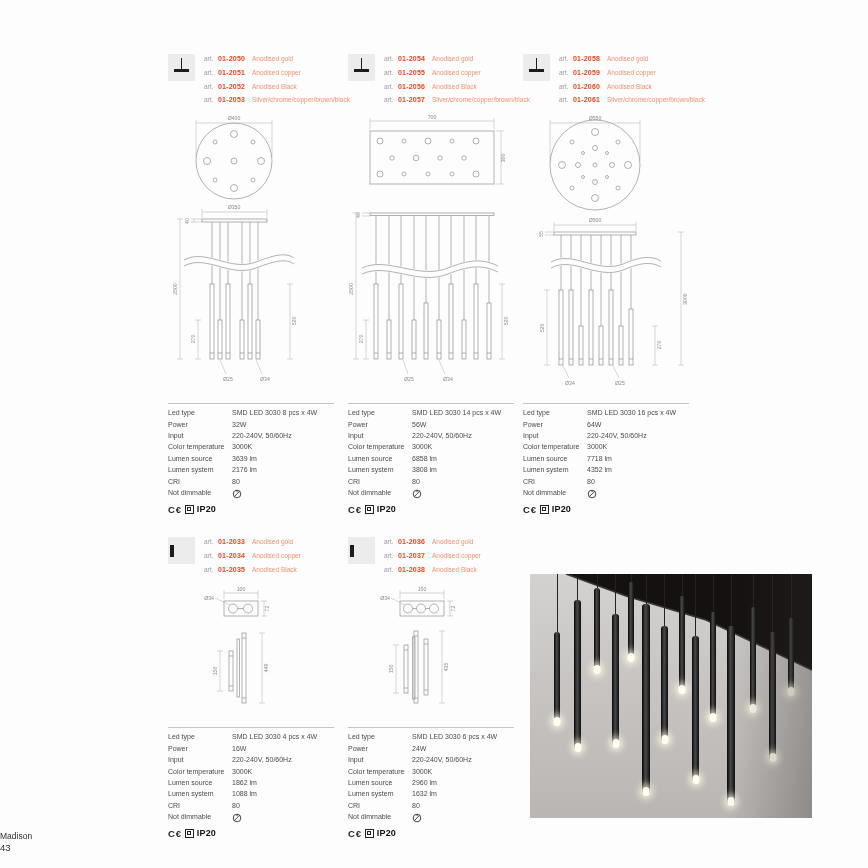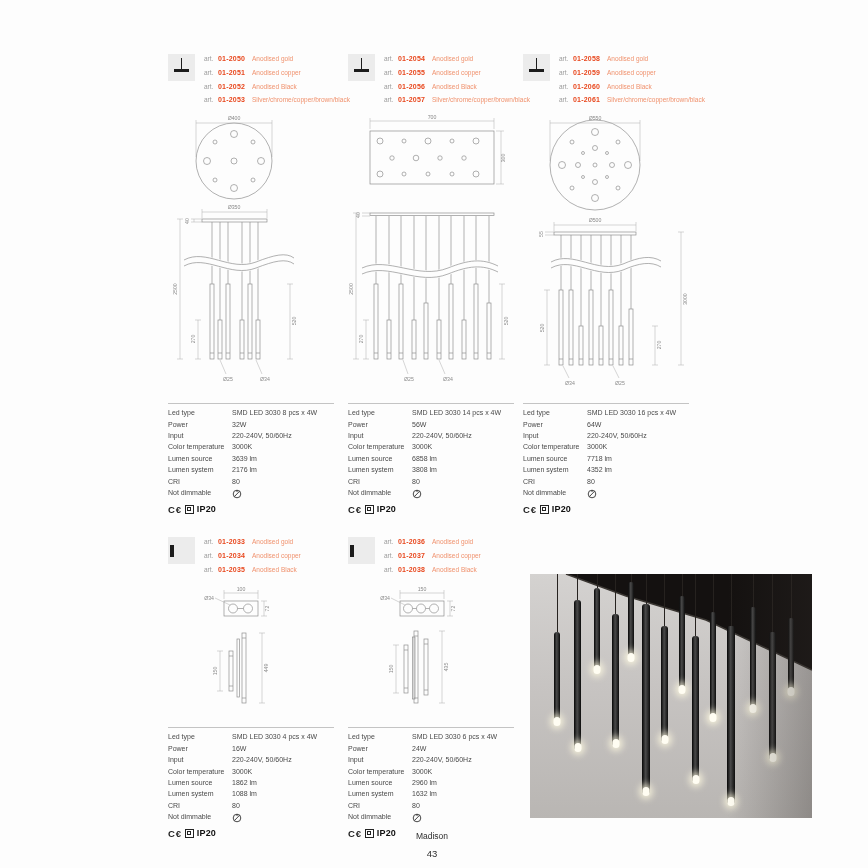--- a/index.html
+++ b/index.html
@@ -29,23 +29,23 @@
   .sl{font-size:7px;color:#4a4a4a;width:64px;flex:0 0 auto}
   .sv{font-size:7px;color:#4a4a4a}
   .nd{margin-top:1.5px;display:block}
   .nd circle,.nd line{stroke:#333;stroke-width:.9;fill:none}
   .marks{display:flex;align-items:center;gap:3px;margin-top:5px}
   .ce{font-size:9.5px;font-weight:bold;color:#222;letter-spacing:.8px}
   .sq{width:9px;height:9px;border:1.2px solid #222;display:inline-flex;align-items:center;justify-content:center}
   .sq i{width:4px;height:4px;border:1px solid #222;display:block}
   .ip{font-size:9px;font-weight:bold;color:#111;letter-spacing:.2px}
   
-  .footer{position:absolute;left:0;right:4px;top:831px;text-align:center}
+  .footer{position:absolute;left:0;right:4px;top:831px;text-align:left}
   .fcol{font-size:8.5px;color:#2e2e2e}
-  .fnum{font-size:9.5px;color:#2e2e2e;margin-top:7px}
+  .fnum{font-size:9.5px;color:#2e2e2e;margin-top:1px}
   
   .photo{position:absolute;left:530px;top:574px;width:282px;height:244px;overflow:hidden;
          background:linear-gradient(180deg,#d4d2d0 0%,#c7c4c2 45%,#b9b6b3 100%)}
   .photo .shade{position:absolute;inset:0;background:linear-gradient(90deg,rgba(0,0,0,0) 70%,rgba(50,45,42,.32) 100%)}
   .ceiling{position:absolute;left:0;top:0;width:100%;height:100%}
   .cable{position:absolute;top:0;width:1px;background:#26221f}
   .tube{position:absolute;border-radius:3px;background:linear-gradient(90deg,#060606,#4a4a4a 45%,#0c0c0c)}
   .tube.lit::after{content:"";position:absolute;left:50%;bottom:-2px;transform:translateX(-50%);
          width:7px;height:9px;border-radius:4px;background:#fffdf2;
          box-shadow:0 0 7px 3px rgba(255,250,225,.85)}

